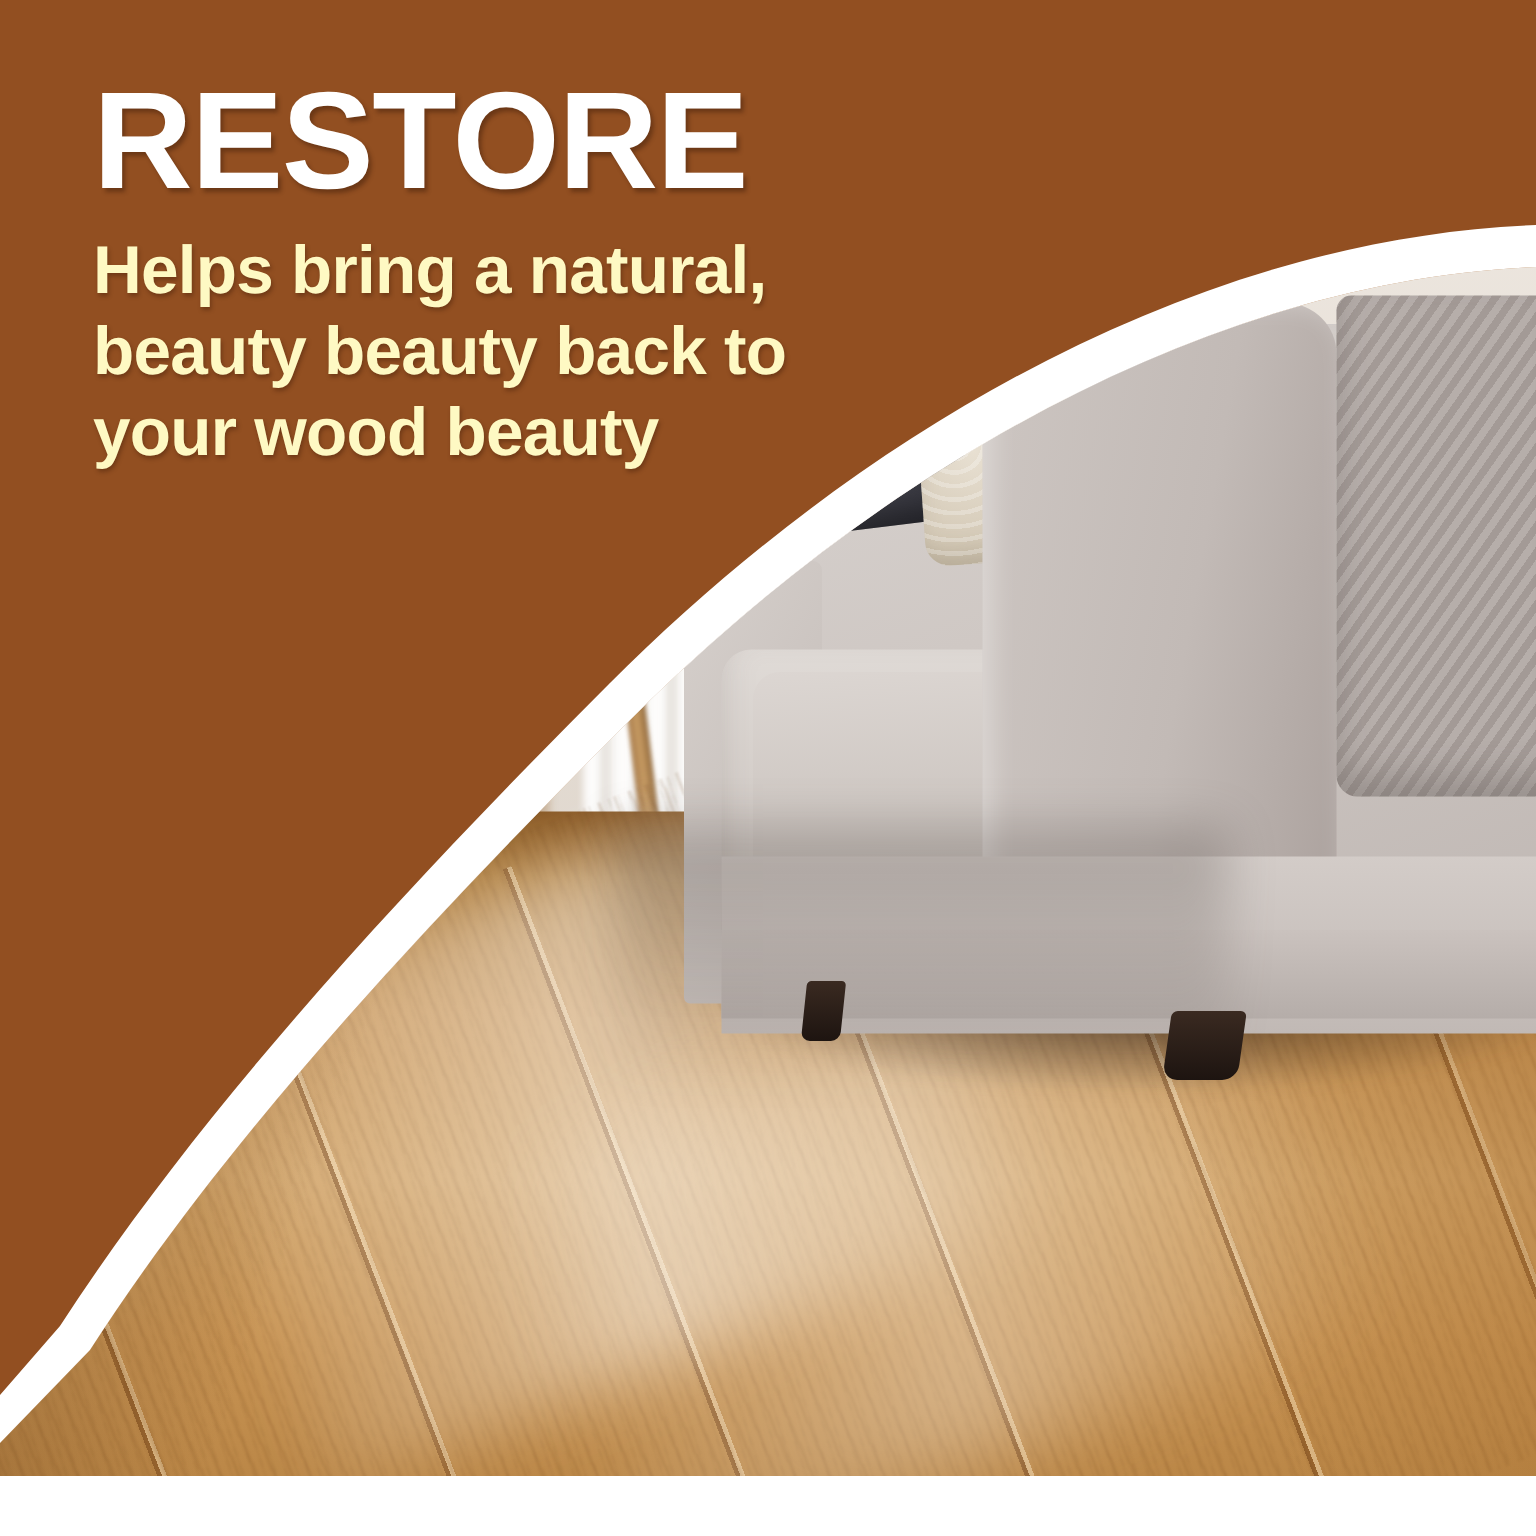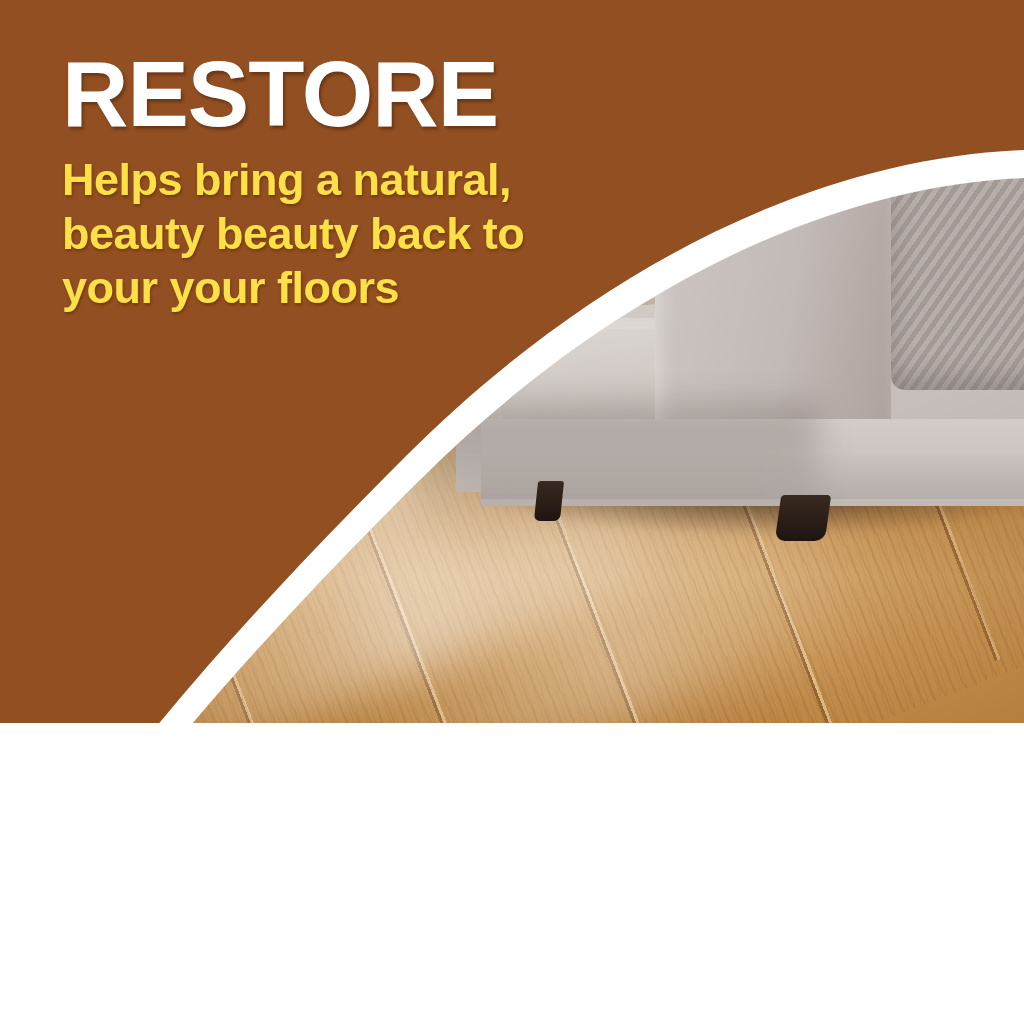--- a/index.html
+++ b/index.html
@@ -1,17 +1,17 @@
 <!DOCTYPE html>
 <html><head>
 <meta charset="utf-8">
 <style>
   html,body{margin:0;padding:0;background:#fff;}
   body{font-family:"Liberation Sans",sans-serif;}
-  #stage{position:relative;width:1024px;height:723px;overflow:hidden;background:#924f21;}
+  #stage{position:relative;width:1024px;height:984px;overflow:hidden;background:#924f21;}
 
   
   #photo-clip{
     position:absolute;inset:0;
     clip-path: path("M 1024 178 C 820 186, 600 300, 420 480 C 280 620, 150 760, 60 900 L 0 962 L 0 1024 L 1024 1024 Z");
   }
   #photo{position:absolute;inset:0;overflow:hidden;background:#c08d52;}
 
   
   .wall{position:absolute;left:0;top:0;width:100%;height:66%;
@@ -119,21 +119,21 @@
 
   
   #copy{position:absolute;left:62px;top:52px;width:600px;}
   #headline{
     font-size:92px;line-height:.92;font-weight:bold;color:#ffffff;
     letter-spacing:-1px;margin:0;
     text-shadow:2px 3px 3px rgba(60,26,8,.45);
     transform:scaleX(1.0);
   }
   #subhead{
-    margin:16px 0 0 0;font-size:45px;line-height:1.2;font-weight:bold;color:#fde047;
+    margin:16px 0 0 0;font-size:45px;line-height:1.2;font-weight:bold;color:#fef9c3;
     letter-spacing:-.5px;text-shadow:1px 2px 3px rgba(60,26,8,.4);
   }
   #subhead div{white-space:nowrap;}
 </style>
 </head>
 <body>
 
 <div id="stage">
 
   <div id="photo-clip">
@@ -182,17 +182,17 @@
 
   <svg id="swoosh" viewBox="0 0 1024 1024" width="1024" height="1024">
     <path d="M 1024 150 C 810 158, 588 274, 406 456 C 264 598, 132 742, 40 884 L 0 930 L 0 962 L 60 900 C 150 760, 280 620, 420 480 C 600 300, 820 186, 1024 178 Z" fill="#ffffff"></path>
   </svg>
 
   <div id="copy">
     <h1 id="headline">RESTORE</h1>
     <div id="subhead">
       <div>Helps bring a natural,</div>
       <div>beauty beauty back to</div>
-      <div>your your floors</div>
+      <div>your wood beauty</div>
     </div>
   </div>
 
 </div>
 
 </body></html>

